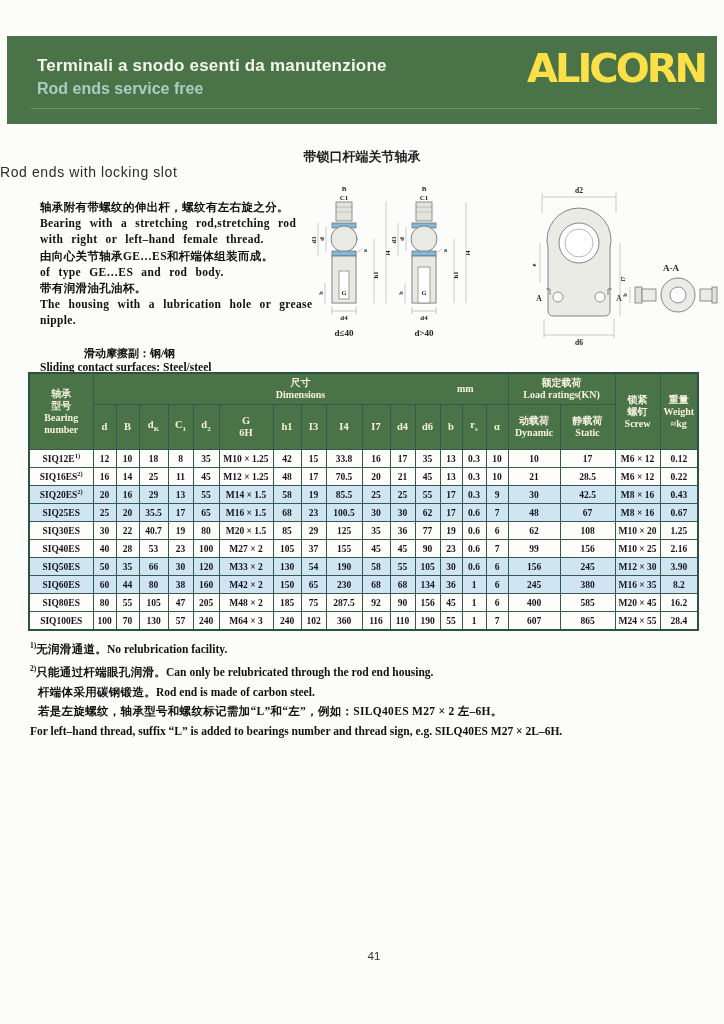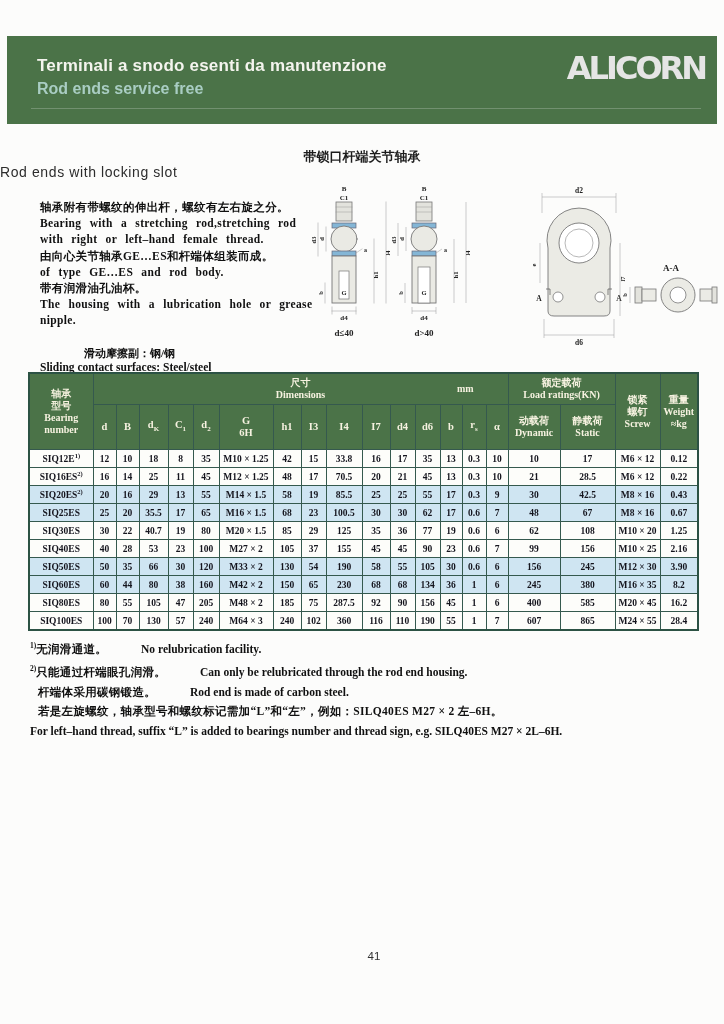--- a/index.html
+++ b/index.html
@@ -6,21 +6,21 @@
   .page{position:relative;width:724px;height:1024px;background:#fcfcfb;overflow:hidden;
         font-family:"Liberation Serif","DejaVu Serif",serif;color:#111;}
   
   .banner{position:absolute;left:7px;top:36px;width:710px;height:88px;background:#4b7348;}
   .banner-title{position:absolute;left:30px;top:20px;font-family:"Liberation Sans","DejaVu Sans",sans-serif;
         font-weight:bold;font-size:17px;color:#f4f4ee;letter-spacing:.2px;white-space:nowrap;}
   .banner-sub{position:absolute;left:30px;top:44px;font-family:"Liberation Sans","DejaVu Sans",sans-serif;
         font-weight:bold;font-size:16px;color:#a9cdc3;white-space:nowrap;}
   .banner-line{position:absolute;left:24px;right:16px;top:72px;height:1px;background:rgba(255,255,255,.22);}
   .logo{position:absolute;right:12px;top:8px;font-family:"DejaVu Sans","Liberation Sans",sans-serif;
-        font-weight:800;font-size:32px;line-height:48px;color:#e5e5e5;letter-spacing:-3px;transform:scaleY(.98);}
+        font-weight:800;font-size:40px;line-height:48px;color:#fde047;letter-spacing:-3px;transform:scaleY(.98);}
   
   .sec-zh{position:absolute;left:0;top:148px;width:100%;text-align:center;font-weight:bold;font-size:13px;color:#1c1c1c;}
   .sec-en{position:absolute;left:0;top:164px;width:100%;text-align:left;font-family:Liberation Sans, sans-serif;
         font-size:14px;color:#2c2c2c;letter-spacing:.6px;}
   
   .desc{position:absolute;left:40px;top:199px;width:322px;font-weight:bold;font-size:11.5px;
         line-height:16.2px;letter-spacing:.35px;word-spacing:5px;color:#101010;}
   .slide-zh{position:absolute;left:84px;top:346px;font-weight:bold;font-size:11px;color:#101010;}
   .slide-en{position:absolute;left:40px;top:361px;font-weight:bold;font-size:11.5px;color:#101010;}
   
@@ -40,21 +40,21 @@
   .th-dims .unit{position:absolute;right:34px;top:9px;font-size:10px;}
   .spec-table sub{font-size:7px;}
   .spec-table tbody td{height:17px;font-size:9.5px;font-weight:bold;color:#14141d;background:#fdfdfa;}
   .spec-table tbody tr.shaded td{background:#cfe5f2;}
   .spec-table tbody sup{font-size:6.5px;}
   
   .footnotes{position:absolute;left:30px;top:636px;width:650px;font-weight:bold;font-size:11.5px;color:#101010;}
   .fn-line{line-height:19.5px;white-space:nowrap;}
   .fn-line sup{font-size:7.5px;}
   .fn-line:nth-child(3),.fn-line:nth-child(4){padding-left:8px;}
-  .fn-gap{margin-left:34px;}
+  .fn-gap{margin-left:0;}
   .fn-zh{letter-spacing:.3px;}
   
   .page-num{position:absolute;left:12px;top:950px;width:100%;text-align:center;
         font-family:"Liberation Sans",sans-serif;font-size:11.5px;color:#333;}
 </style>
 </head>
 <body>
 
 <div class="page">
 

